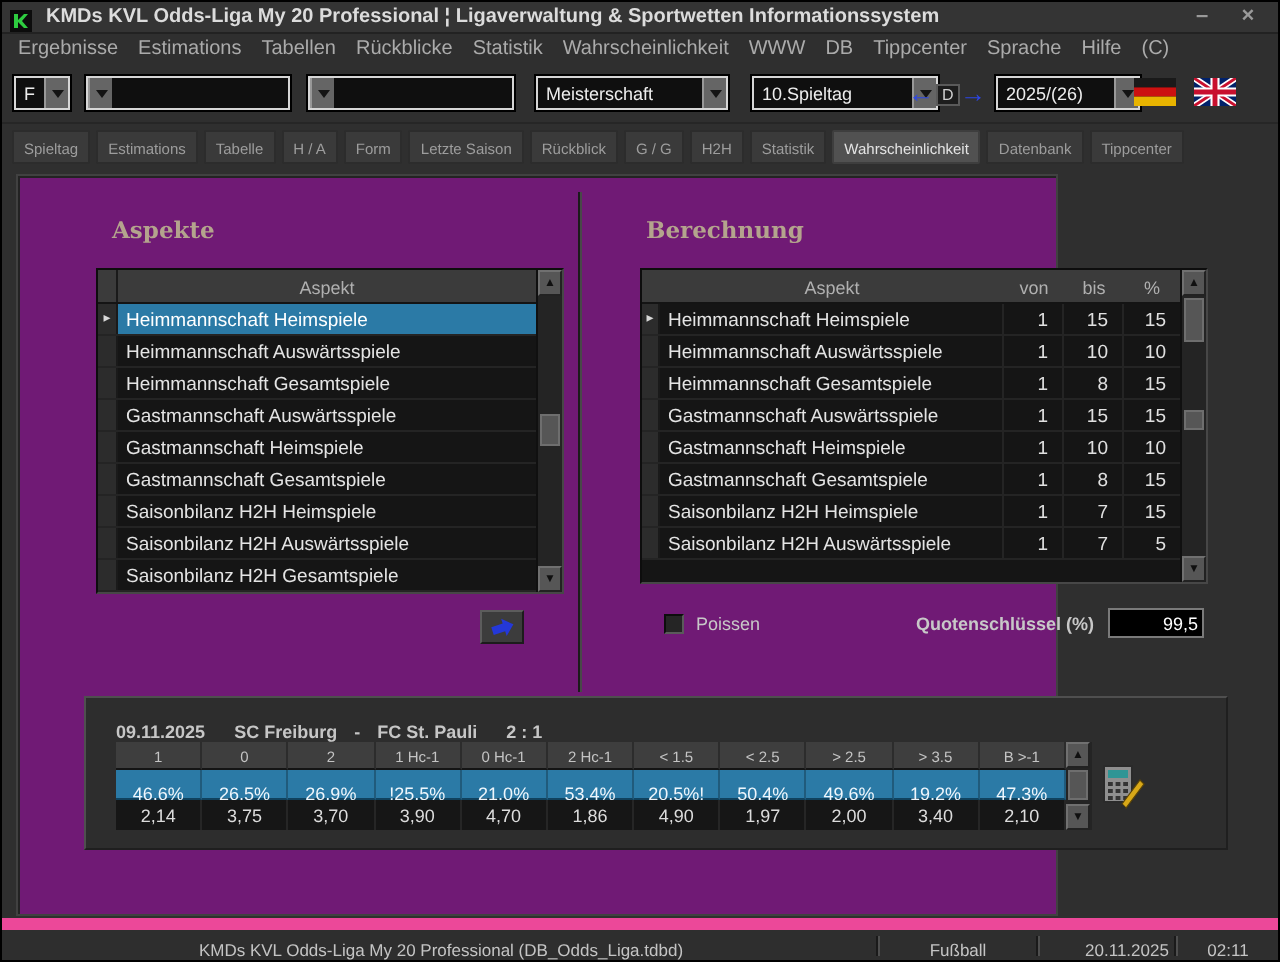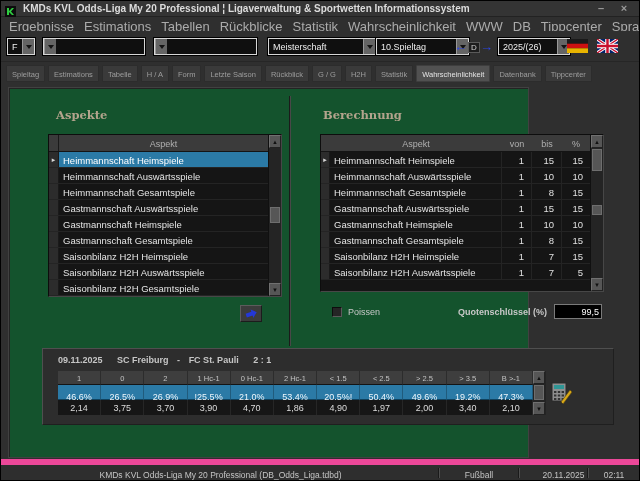--- a/index.html
+++ b/index.html
@@ -11,21 +11,21 @@
   .titlebar { position:absolute; left:0; top:0; width:100%; height:16px; background:#343434;
               border-bottom:1px solid #222; }
   .appicon { position:absolute; left:4px; top:2px; width:11px; height:11px; }
   .title { position:absolute; left:22px; top:2px; font-size:10px; font-weight:bold; color:#dcdcdc; white-space:nowrap; }
   .win-btn { position:absolute; top:1px; width:16px; text-align:center; color:#9a9a9a;
              font-size:11px; font-weight:bold; line-height:13px; cursor:default; }
   .win-min { right:30px; } .win-close { right:7px; }
 
   
   .menubar { position:absolute; left:0; top:16px; width:100%; height:14px; display:flex; padding-left:3px; }
-  .menu-item { font-size:13px; color:#ababab; padding:2px 5px 0 5px; white-space:nowrap; }
+  .menu-item { font-size:10px; color:#ababab; padding:2px 5px 0 5px; white-space:nowrap; }
 
   
   .toolbar { position:absolute; left:0; top:30px; width:100%; height:31px; background:#2f2f2f;
              border-bottom:1px solid #262626; }
   .combo { position:absolute; top:7px; height:17px; display:flex; align-items:stretch;
            background:#0f0f0f; border:1px solid #d6d6d6; box-shadow:0 0 0 1px #000; }
   .combo-text { flex:1; font-size:9px; color:#ededed; padding:3px 0 0 4px; white-space:nowrap; overflow:hidden; }
   .combo-btn { width:12px; background:#656565; border-left:1px solid #989898;
                display:flex; align-items:center; justify-content:center; }
   .tri { width:0; height:0; border:3px solid transparent; border-top:4px solid #141414; margin-top:4px; }
@@ -34,21 +34,21 @@
              border:1px solid #5a5a5a; background:#1d1d1d; padding:0 2px; line-height:9px; }
   .flag { position:absolute; top:8px; width:21px; height:14px; }
 
   
   .tabbar { position:absolute; left:0; top:62px; width:100%; height:22px; display:flex; gap:3px; padding:2px 0 0 5px; }
   .tab { font-size:7.5px; color:#9d9d9d; background:#3a3a3a; border:1px solid #2c2c2c;
          padding:4px 5px 0 5px; height:17px; border-radius:1px; white-space:nowrap; }
   .tab.active { background:#515151; color:#e4e4e4; border-color:#3e3e3e; }
 
   
-  .main { position:absolute; left:7px; top:86px; width:521px; height:371px; background:#14532d;
+  .main { position:absolute; left:7px; top:86px; width:521px; height:371px; background:#701a75;
           border:1px solid #414141; box-shadow: inset 1px 1px 0 #232323; }
   .vdivider { position:absolute; left:280px; top:8px; height:250px; width:2px;
               border-left:1px solid #1b1b1b; border-right:1px solid #484848; }
   .group-title { position:absolute; font-family:"DejaVu Serif", serif; font-weight:bold;
                  font-size:11.5px; color:#b4a48d; }
 
   .sunken { border:1px solid; border-color:#0d0d0d #474747 #474747 #0d0d0d; }
 
   
   .llist { position:absolute; left:39px; top:46px; width:234px; height:163px; background:#151515; overflow:hidden; }
@@ -94,21 +94,21 @@
   .chklabel { position:absolute; left:339px; top:219px; font-size:9px; color:#c8c8c8; }
   .quota-label { position:absolute; left:393px; top:219px; width:145px; text-align:right;
                  font-size:9px; font-weight:bold; color:#c8c8c8; }
   .quota { position:absolute; left:545px; top:216px; width:48px; height:15px; background:#000;
            border:1px solid #7a7a7a; color:#fff; font-size:9px; text-align:right;
            padding-right:2px; font-family:"Liberation Sans", sans-serif; }
 
   
   .bottom { position:absolute; left:33px; top:260px; width:572px; height:77px; background:#2d2d2d;
             border:1px solid; border-color:#4f4f4f #1f1f1f #1f1f1f #4f4f4f; }
-  .match-line { position:absolute; left:15px; top:6px; font-size:9px; font-weight:bold; color:#c6c6c6; }
+  .match-line { position:absolute; left:15px; top:12px; font-size:9px; font-weight:bold; color:#c6c6c6; }
   .match-line span { margin-right:12px; }
   .ptable { position:absolute; left:15px; top:22px; width:475px; display:grid;
             grid-template-columns:repeat(11, 1fr); }
   .pth { height:14px; background:#3e3e3e; border-right:1px solid #2c2c2c; border-bottom:1px solid #141414;
          font-size:7.5px; color:#c4c4c4; text-align:center; padding-top:3px; white-space:nowrap; }
   .ppr { height:15px; background:#2b7aa6; border-right:1px solid rgba(0,0,0,.25); border-bottom:1px solid #10425e;
          font-size:9px; color:#eef6fc; text-align:center; padding-top:7px; white-space:nowrap; }
   .pod { height:15px; background:#161616; border-right:1px solid #262626;
          font-size:9px; color:#dcdcdc; text-align:center; padding-top:3px; white-space:nowrap; }
   .psb { position:absolute; left:490px; top:22px; width:13px; height:44px; background:#242424; }
@@ -163,21 +163,21 @@
     <div class="combo" style="left:42px;width:102px;">
       <span class="combo-btn">
           <span class="tri"></span>
         </span>
     </div>
     <div class="combo" style="left:153px;width:103px;">
       <span class="combo-btn">
           <span class="tri"></span>
         </span>
     </div>
-    <div class="combo" style="left:267px;width:108px;">
+    <div class="combo" style="left:267px;width:96px;">
       <span class="combo-text">Meisterschaft</span>
       <span class="combo-btn">
           <span class="tri"></span>
         </span>
     </div>
     <div class="combo" style="left:375px;width:93px;">
       <span class="combo-text">10.Spieltag</span>
       <span class="combo-btn">
           <span class="tri"></span>
         </span>

